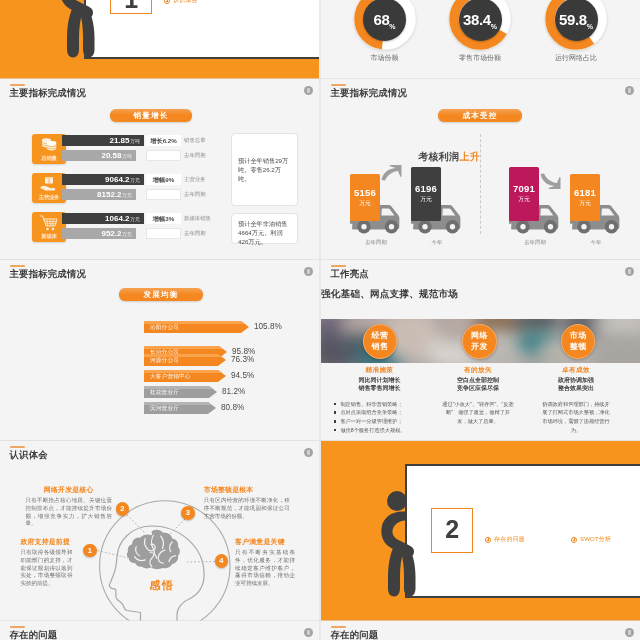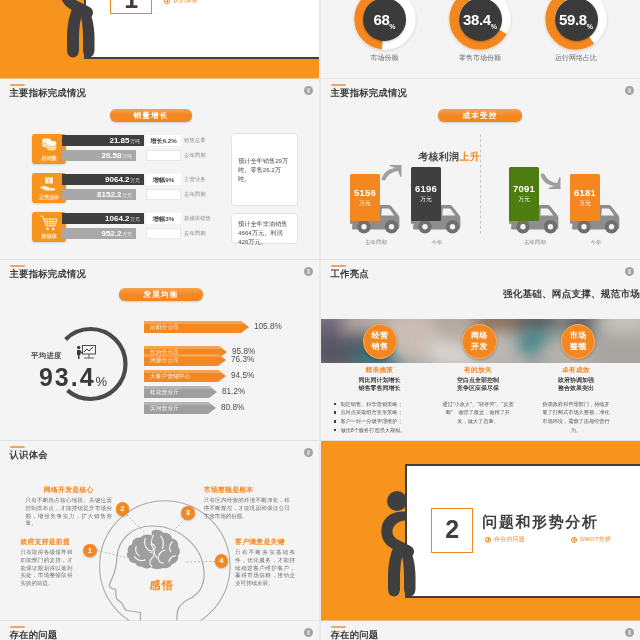--- a/index.html
+++ b/index.html
@@ -82,21 +82,21 @@
   .bnode{position:absolute;width:13.6px;height:13.6px;border-radius:50%;background:#f4871f;
          color:#fff;font-size:7.6px;font-weight:bold;text-align:center;line-height:13.6px;
          box-shadow:0 1px 2px rgba(0,0,0,.22);z-index:5;}
   .btext{position:absolute;width:74px;z-index:4;}
   .btext .bh{font-size:6.9px;font-weight:bold;color:#f4871f;letter-spacing:.2px;margin-bottom:2.4px;}
   .btext .bb{font-size:5.5px;color:#6d6d6d;line-height:7.6px;text-align:justify;}
   .bcenter{position:absolute;left:128px;top:137px;width:68px;text-align:center;font-size:11px;
            font-weight:bold;color:#f4871f;letter-spacing:1.5px;}
 
   
-  .hl-headline{position:absolute;left:0;right:0;top:27.5px;text-align:right;font-size:9.6px;
+  .hl-headline{position:absolute;left:0;right:0;top:27.5px;text-align:left;font-size:9.6px;
                font-weight:bold;color:#3a3a3a;letter-spacing:.2px;}
   .hl-sub{position:absolute;left:0;right:0;top:43px;text-align:center;font-size:7.3px;
           color:#6a6a6a;letter-spacing:.1px;}
   .hl-photo{position:absolute;left:0;right:0;top:58.6px;height:44px;overflow:hidden;
             background:#a9a6a2;}
   .hl-photo .ph-blob{position:absolute;border-radius:50%;filter:blur(8px);opacity:.92;}
   .hl-circles{position:absolute;left:0;top:0;width:100%;height:100%;z-index:6;}
   .hcirc{position:absolute;top:64.4px;width:34.6px;height:34.6px;border-radius:50%;
          background:#f4871f;border:1.1px solid #f9ad66;box-sizing:border-box;color:#fff;
          font-size:8px;font-weight:bold;line-height:10.5px;display:flex;flex-direction:column;
@@ -345,21 +345,21 @@
             <circle cx="86" cy="52" r="14" fill="#6f6f6f"></circle>
             <circle cx="86" cy="52" r="5.6" fill="#f3f3f3"></circle>
           </svg>
         </div>
         <div class="tlabel">今年</div>
       </div>
       <div class="tdiv"></div>
     </div>
     <div class="tgroup" style="left:159px">
       <div class="truck" style="left:27px;top:97.6px">
-        <div class="cargo" style="height:54px;background:#4d7c0f">
+        <div class="cargo" style="height:54px;background:#be185d">
           <span class="v">7091</span>
           <span class="u">万元</span>
         </div>
         <div class="chassis">
           <svg width="55" height="36" viewBox="0 0 114 72">
             <path d="M0 34 h12 l-6 12 h-6 z" fill="#8d8d8d"></path>
             <path d="M6 34 h50 v-22 a5 5 0 0 1 5 -5 h19 a7 7 0 0 1 5.5 2.6 l15 19 a8 8 0 0 1 1.8 5 v19 a5 5 0 0 1 -5 5 h-91 a2 2 0 0 1 -2 -2 z" fill="#8d8d8d"></path>
             <path d="M66 14 h13 a4 4 0 0 1 3 1.4 l10 13.6 h-26 a1 1 0 0 1 -1 -1 z" fill="#f3f3f3"></path>
             <circle cx="29" cy="52" r="14" fill="#6f6f6f"></circle>
             <circle cx="29" cy="52" r="5.6" fill="#f3f3f3"></circle>
@@ -394,37 +394,20 @@
       </div>
     </div>
   </div>
 </div>
 
 <div class="slide" style="left:0px;top:260px">
   <div class="s-dash"></div>
   <div class="s-title">主要指标完成情况</div>
   <div class="s-badge"></div>
   <div class="pill" style="left:119px;top:28px;width:84px"><span>发展均衡</span></div>
-  <div class="gauge-wrap">
-    <svg width="75" height="78" viewBox="0 0 75 78">
-      <circle cx="37.5" cy="39" r="35" fill="none" stroke="#4a4a4a" stroke-width="4.2" stroke-dasharray="163 57" stroke-dashoffset="-137" stroke-linecap="butt"></circle>
-    </svg>
-    <div class="gcap">平均进度</div>
-    <div class="gicon">
-      <svg width="20" height="14" viewBox="0 0 40 28">
-        <rect x="13" y="1" width="26" height="17" fill="none" stroke="#3a3a3a" stroke-width="1.8"></rect>
-        <path d="M16 14 l6-6 l4 4 l8-8" fill="none" stroke="#3a3a3a" stroke-width="2"></path>
-        <path d="M26 18 v8 M16 26 h20" stroke="#3a3a3a" stroke-width="1.6"></path>
-        <circle cx="5.5" cy="5" r="3.4" fill="#3a3a3a"></circle>
-        <path d="M2 10 h7 v10 h-2 v8 h-3 v-8 h-2 z" fill="#3a3a3a"></path>
-        <path d="M8 11 l6 5 l-1.5 2 l-6 -4 z" fill="#3a3a3a"></path>
-      </svg>
-    </div>
-    <div class="gval"><span>93.4</span><i>%</i></div>
-  </div>
   <div class="arrows-wrap">
     <div class="abar" style="top:61px;width:105px">
       <svg class="shape" width="105" height="12" viewBox="0 0 105 12" preserveAspectRatio="none">
         <path d="M0 0 H97 L105 6 L97 12 H0 Z" fill="#f4871f"></path>
         <path d="M0 0 H97 L101 3 H0 Z" fill="#f9a44d"></path>
       </svg>
       <div class="alab">沁阳分公司</div>
       <div class="aval" style="left:110px">105.8%</div>
     </div>
     <div class="abar" style="top:86px;width:83px">
@@ -610,21 +593,20 @@
       <path d="M46 51 C26 52 9 64 7 85 C5 104 13 118 30 126 L58 140
                C66 144 72 139 72 131 C72 124 67 121 61 118 L39 107
                C30 102 27 93 30 85 C34 75 43 70 54 69 L56 68 L56 51 Z" fill="#3f3f3f"></path>
       <path d="M30 124 C23 141 20 162 20 184 L20 205 C20 215 25 221 32 221
                C39 221 44 215 44 205 L44 184 C44 164 46 147 50 136 Z" fill="#3f3f3f"></path>
       <path d="M46 132 C50 145 52 162 52 182 L52 205 C52 215 57 221 63 221
                C70 221 75 215 75 205 L75 182 C75 160 71 142 65 129 Z" fill="#3f3f3f"></path>
     </svg>
   </div>
   <div class="sd-num"><span>2</span></div>
-  <div class="sd-head">问题和形势分析</div>
   <ul class="sd-bul">
     <li>
           <i></i>
           <span>存在的问题</span>
         </li>
     <li>
           <i></i>
           <span>SWOT分析</span>
         </li>
   </ul>

